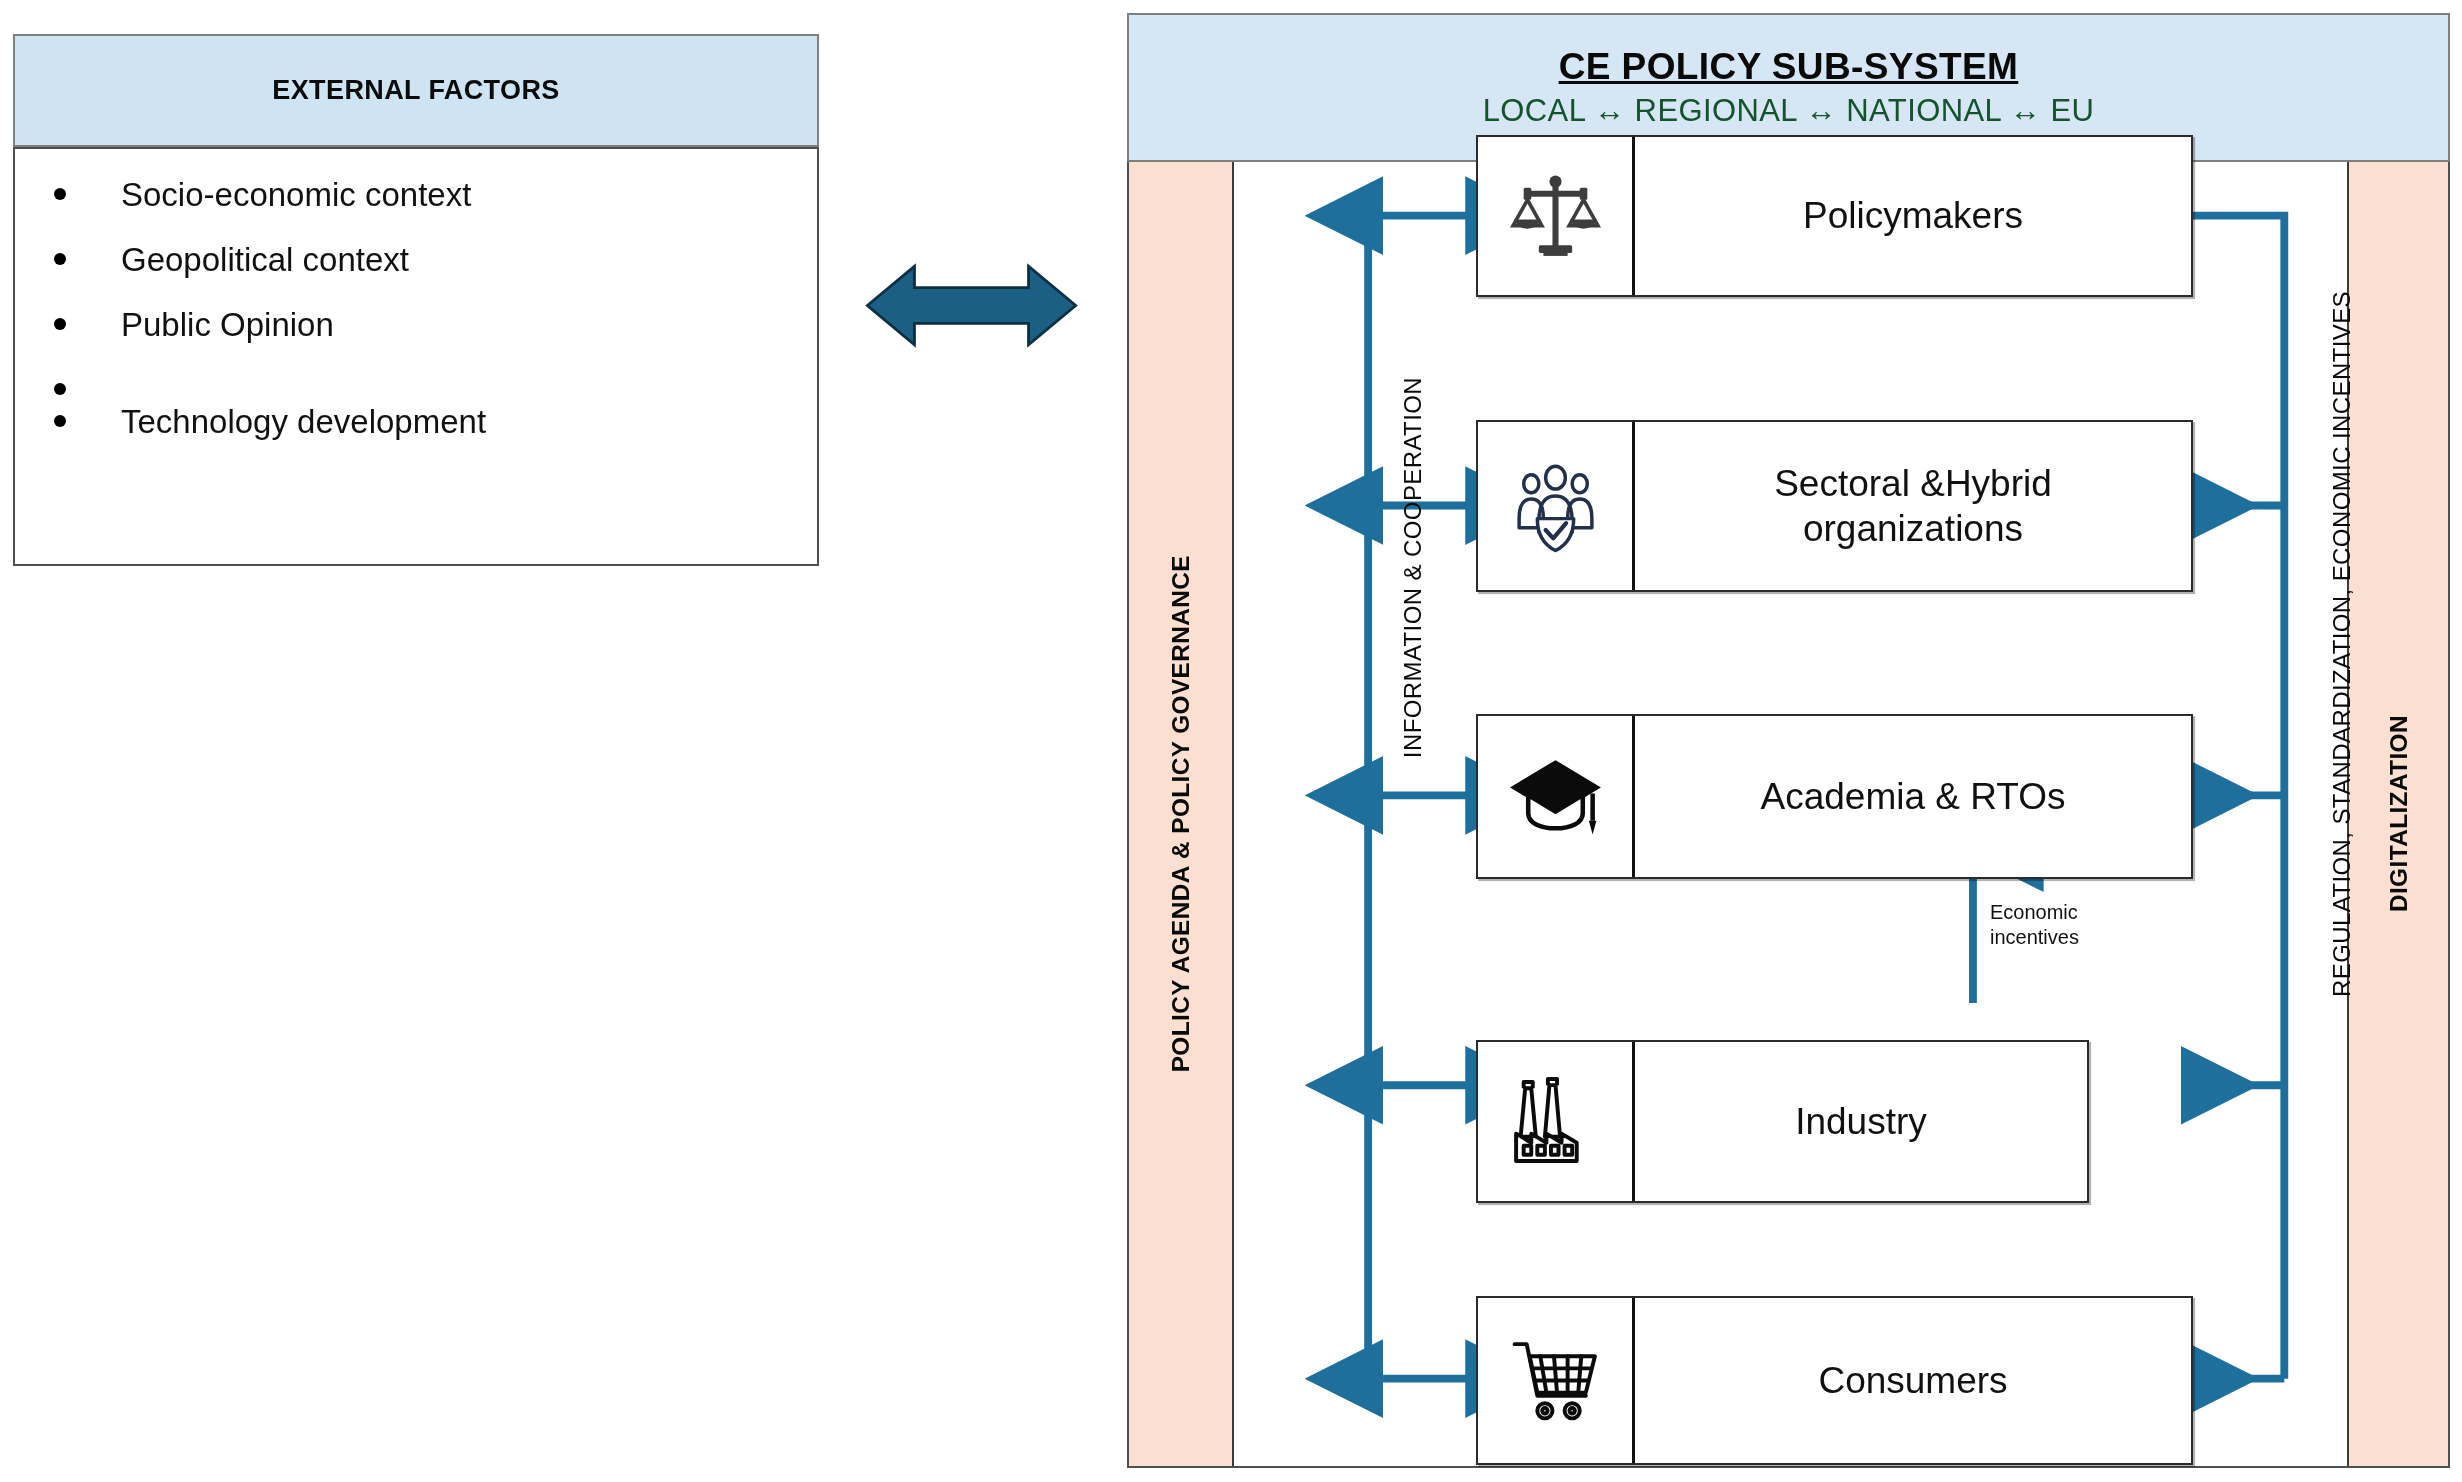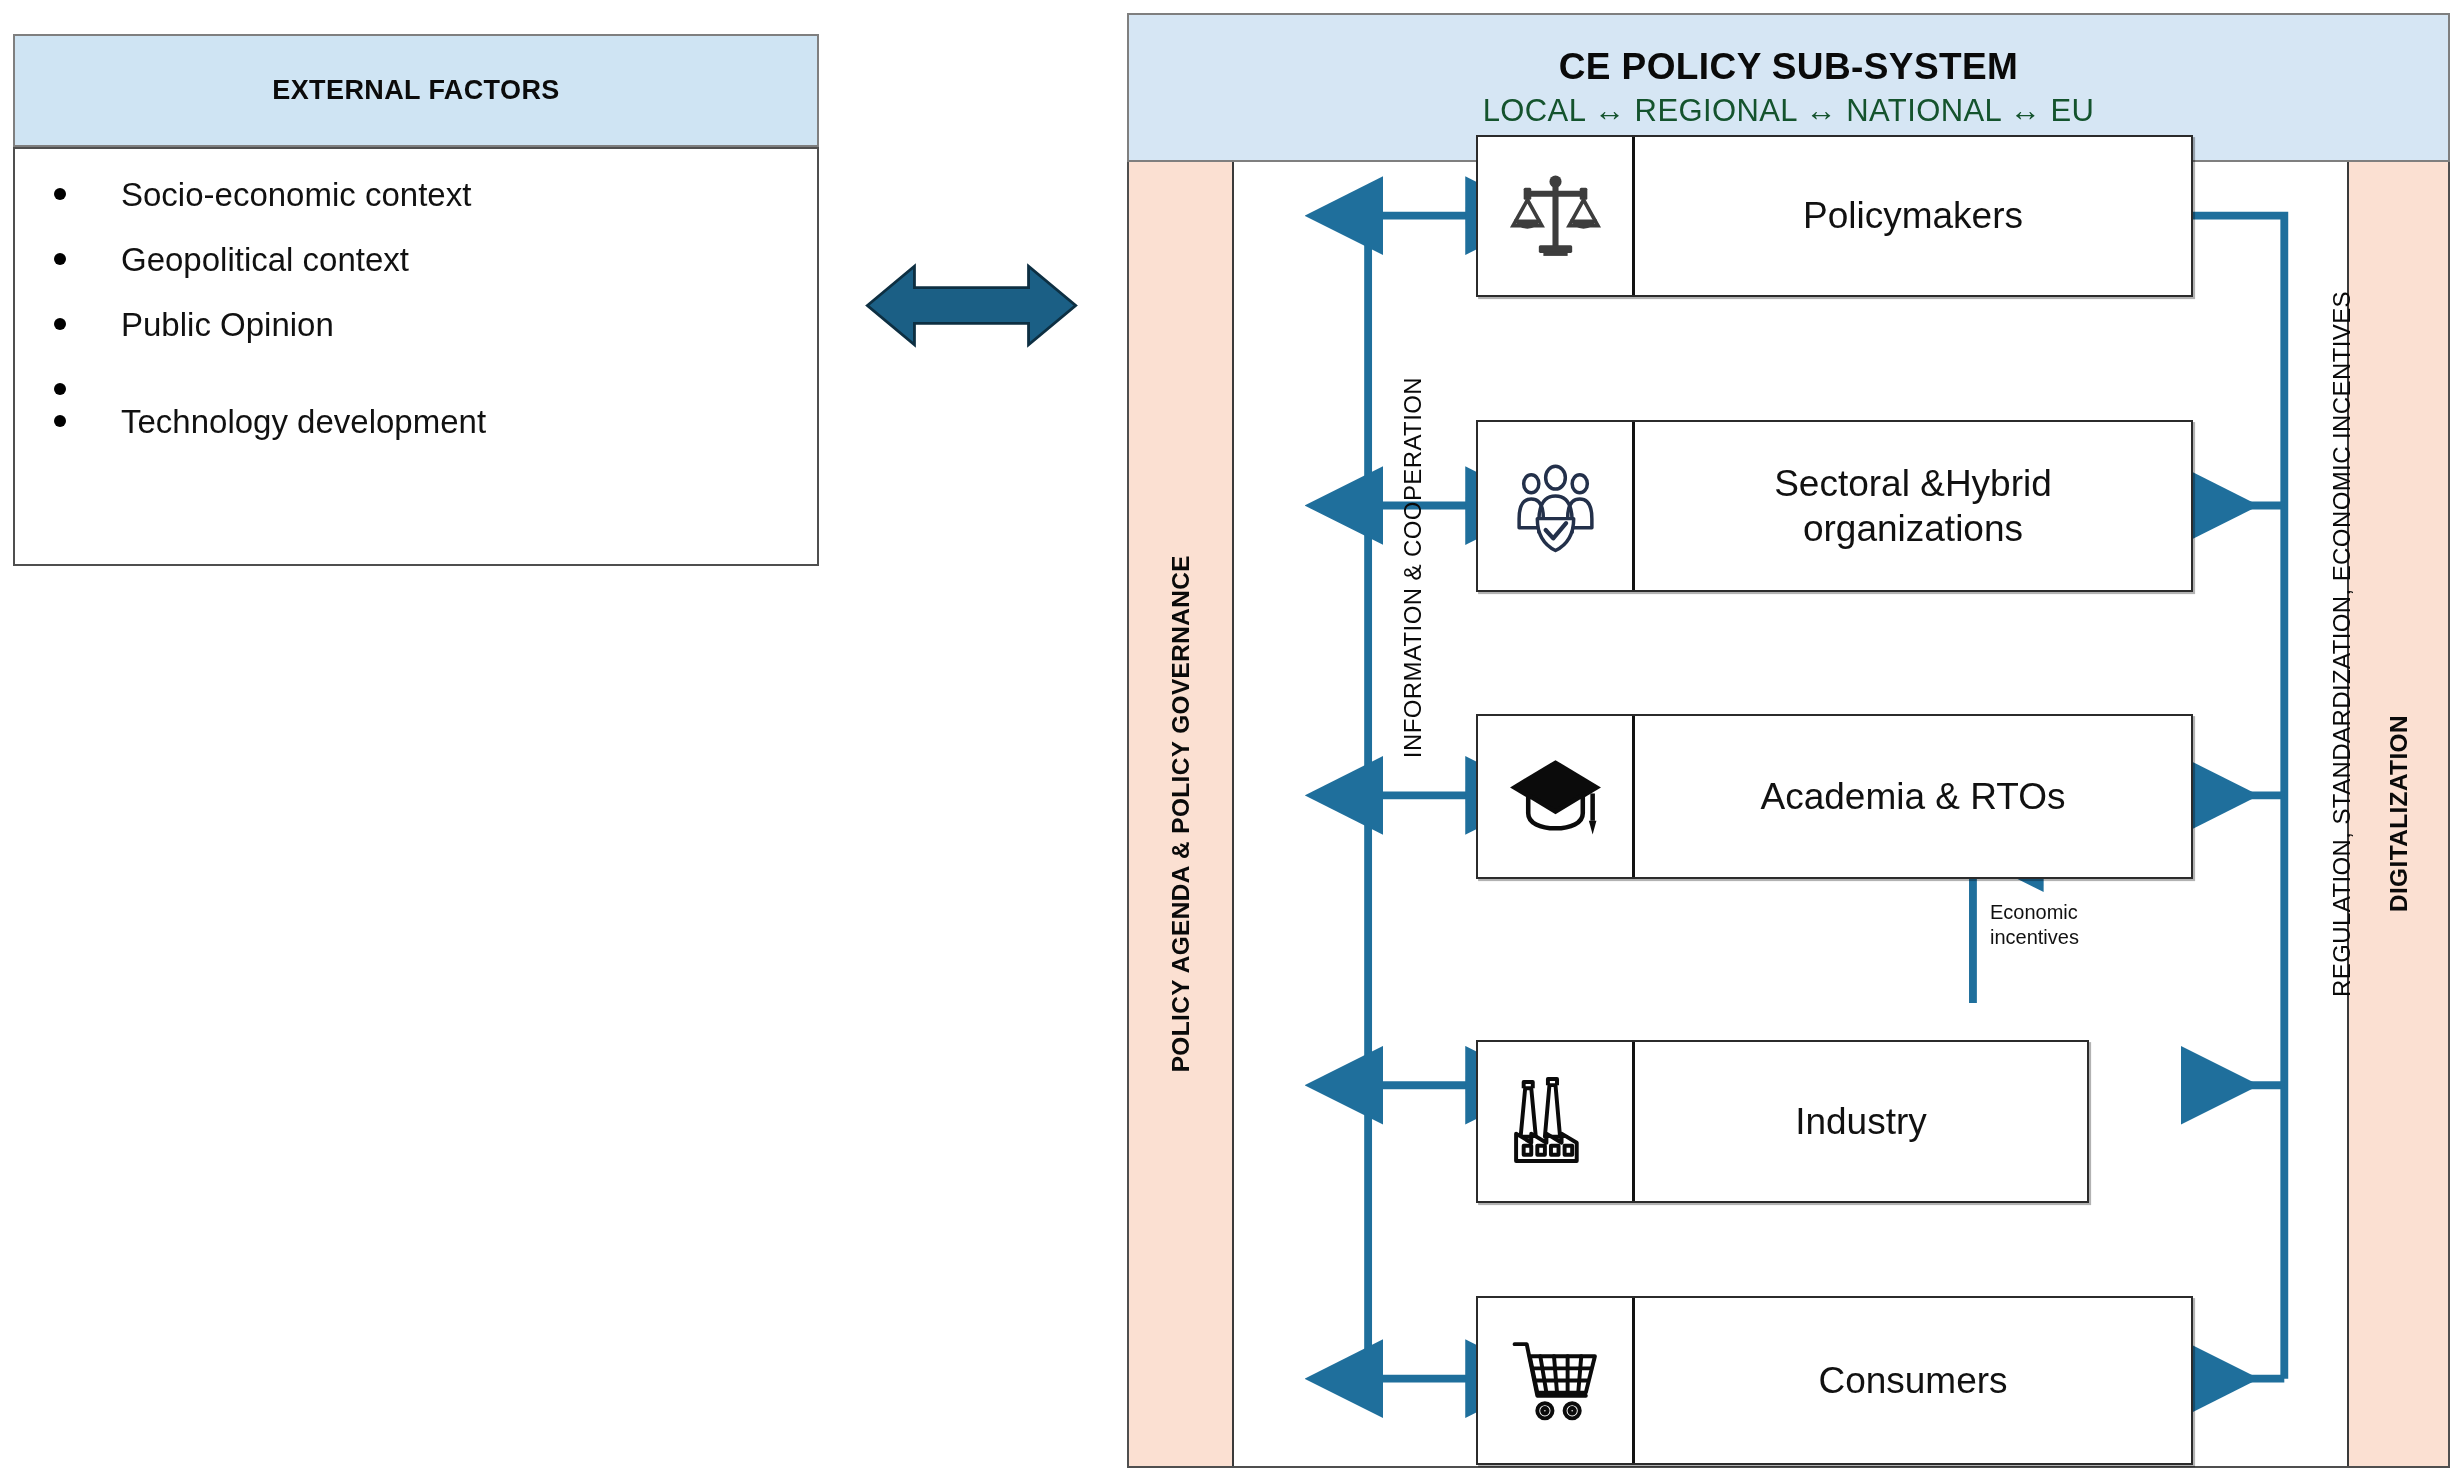--- a/index.html
+++ b/index.html
@@ -35,21 +35,21 @@
   
   #center-arrow{position:absolute;left:864px;top:252px;width:215px;height:107px;}
 
   
   #ce-panel{position:absolute;left:1127px;top:13px;width:1323px;height:1455px;}
   .ce-header{
     position:absolute;left:0;top:0;width:1323px;height:149px;
     background:#d6e6f4;border:2.1px solid #7f7f7f;box-sizing:border-box;
     display:flex;flex-direction:column;align-items:center;justify-content:center;
   }
-  .ce-title{font-size:37px;font-weight:bold;color:#0a0a0a;letter-spacing:0.4px;margin-bottom:4.3px;}
+  .ce-title{font-size:37px;font-weight:bold;color:#0a0a0a;letter-spacing:0.4px;margin-bottom:4.3px;text-decoration:underline;}
   .ce-levels{font-size:31px;color:#14532d;letter-spacing:0.4px;}
 
   .ce-body{
     position:absolute;left:0;top:149px;width:1323px;height:1306px;
     background:#ffffff;border:2.1px solid #4f4f4f;border-top:none;box-sizing:border-box;
   }
 
   .pink-col{
     position:absolute;top:0;width:105px;height:100%;
     background:#fbe0d2;border-right:2.1px solid #3a3a3a;box-sizing:border-box;

